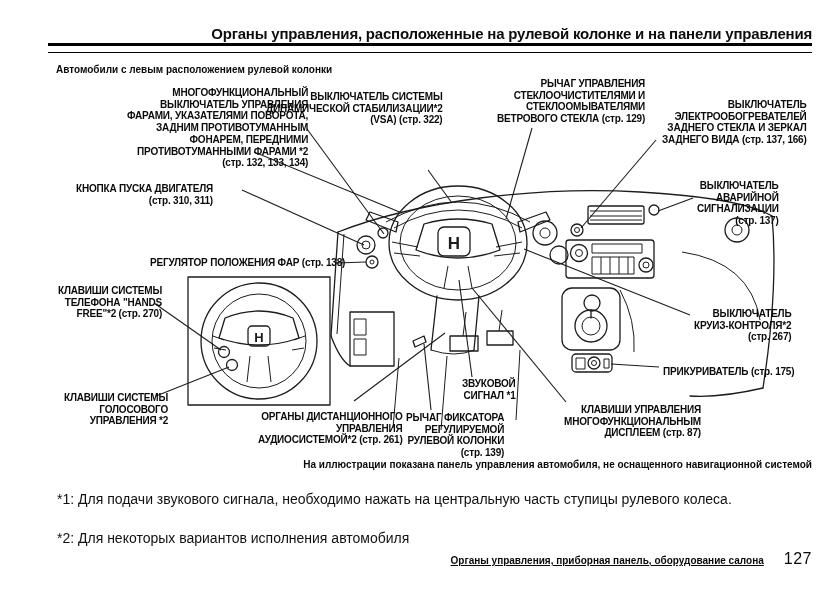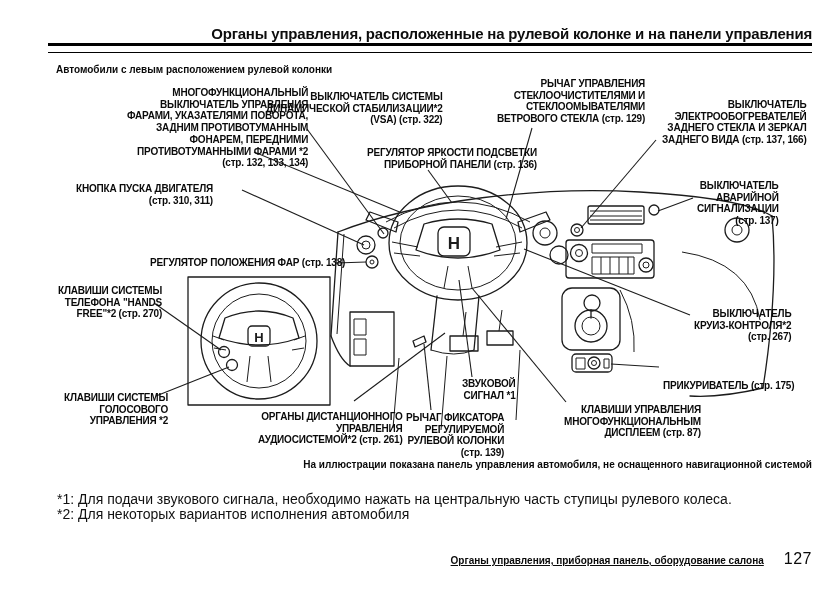--- a/index.html
+++ b/index.html
@@ -156,61 +156,59 @@
 ФАРАМИ, УКАЗАТЕЛЯМИ ПОВОРОТА,
 ЗАДНИМ ПРОТИВОТУМАННЫМ
 ФОНАРЕМ, ПЕРЕДНИМИ
 ПРОТИВОТУМАННЫМИ ФАРАМИ *2
 (стр. 132, 133, 134)</div>
   <div class="lbl" style="left:76px;top:183px;">КНОПКА ПУСКА ДВИГАТЕЛЯ
 (стр. 310, 311)</div>
   <div class="lbl" style="left:266px;top:91px;">ВЫКЛЮЧАТЕЛЬ СИСТЕМЫ
 ДИНАМИЧЕСКОЙ СТАБИЛИЗАЦИИ*2
 (VSA) (стр. 322)</div>
-  <div class="lbl" style="left:367px;top:147px;">РЕГУЛЯТОР ЯРКОСТИ ПОДСВЕТКИ
-ПРИБОРНОЙ ПАНЕЛИ (стр. 136)</div>
   <div class="lbl" style="left:497px;top:78px;">РЫЧАГ УПРАВЛЕНИЯ
 СТЕКЛООЧИСТИТЕЛЯМИ И
 СТЕКЛООМЫВАТЕЛЯМИ
 ВЕТРОВОГО СТЕКЛА (стр. 129)</div>
   <div class="lbl" style="left:662px;top:99px;">ВЫКЛЮЧАТЕЛЬ
 ЭЛЕКТРООБОГРЕВАТЕЛЕЙ
 ЗАДНЕГО СТЕКЛА И ЗЕРКАЛ
 ЗАДНЕГО ВИДА (стр. 137, 166)</div>
   <div class="lbl" style="left:697px;top:180px;">ВЫКЛЮЧАТЕЛЬ
 АВАРИЙНОЙ
 СИГНАЛИЗАЦИИ
 (стр. 137)</div>
   <div class="lbl" style="left:150px;top:257px;">РЕГУЛЯТОР ПОЛОЖЕНИЯ ФАР (стр. 138)</div>
   <div class="lbl" style="left:58px;top:285px;">КЛАВИШИ СИСТЕМЫ
 ТЕЛЕФОНА "HANDS
 FREE"*2 (стр. 270)</div>
   <div class="lbl" style="left:694px;top:308px;">ВЫКЛЮЧАТЕЛЬ
 КРУИЗ-КОНТРОЛЯ*2
 (стр. 267)</div>
-  <div class="lbl" style="left:663px;top:380px;">ПРИКУРИВАТЕЛЬ (стр. 175)</div>
+  <div class="lbl" style="left:663px;top:366px;">ПРИКУРИВАТЕЛЬ (стр. 175)</div>
   <div class="lbl" style="left:64px;top:392px;">КЛАВИШИ СИСТЕМЫ
 ГОЛОСОВОГО
 УПРАВЛЕНИЯ *2</div>
   <div class="lbl" style="left:258px;top:411px;">ОРГАНЫ ДИСТАНЦИОННОГО
 УПРАВЛЕНИЯ
 АУДИОСИСТЕМОЙ*2 (стр. 261)</div>
   <div class="lbl" style="left:406px;top:412px;">РЫЧАГ ФИКСАТОРА
 РЕГУЛИРУЕМОЙ
 РУЛЕВОЙ КОЛОНКИ
 (стр. 139)</div>
   <div class="lbl" style="left:462px;top:378px;">ЗВУКОВОЙ
 СИГНАЛ *1</div>
   <div class="lbl" style="left:564px;top:404px;">КЛАВИШИ УПРАВЛЕНИЯ
 МНОГОФУНКЦИОНАЛЬНЫМ
 ДИСПЛЕЕМ (стр. 87)</div>
 
   <div class="note">На иллюстрации показана панель управления автомобиля, не оснащенного навигационной системой</div>
 
   <div class="fnote" style="top:491px;">*1:  Для подачи звукового сигнала, необходимо нажать на центральную часть ступицы рулевого колеса.</div>
-  <div class="fnote" style="top:506px;">*2:  Для некоторых вариантов исполнения автомобиля</div>
+  <div class="fnote" style="top:530px;">*2:  Для некоторых вариантов исполнения автомобиля</div>
 
   <div class="footer">
     <span class="footer-text">Органы управления, приборная панель, оборудование салона</span>
     <span class="footer-page">127</span>
   </div>
 
 </div>
 
 </body></html>

